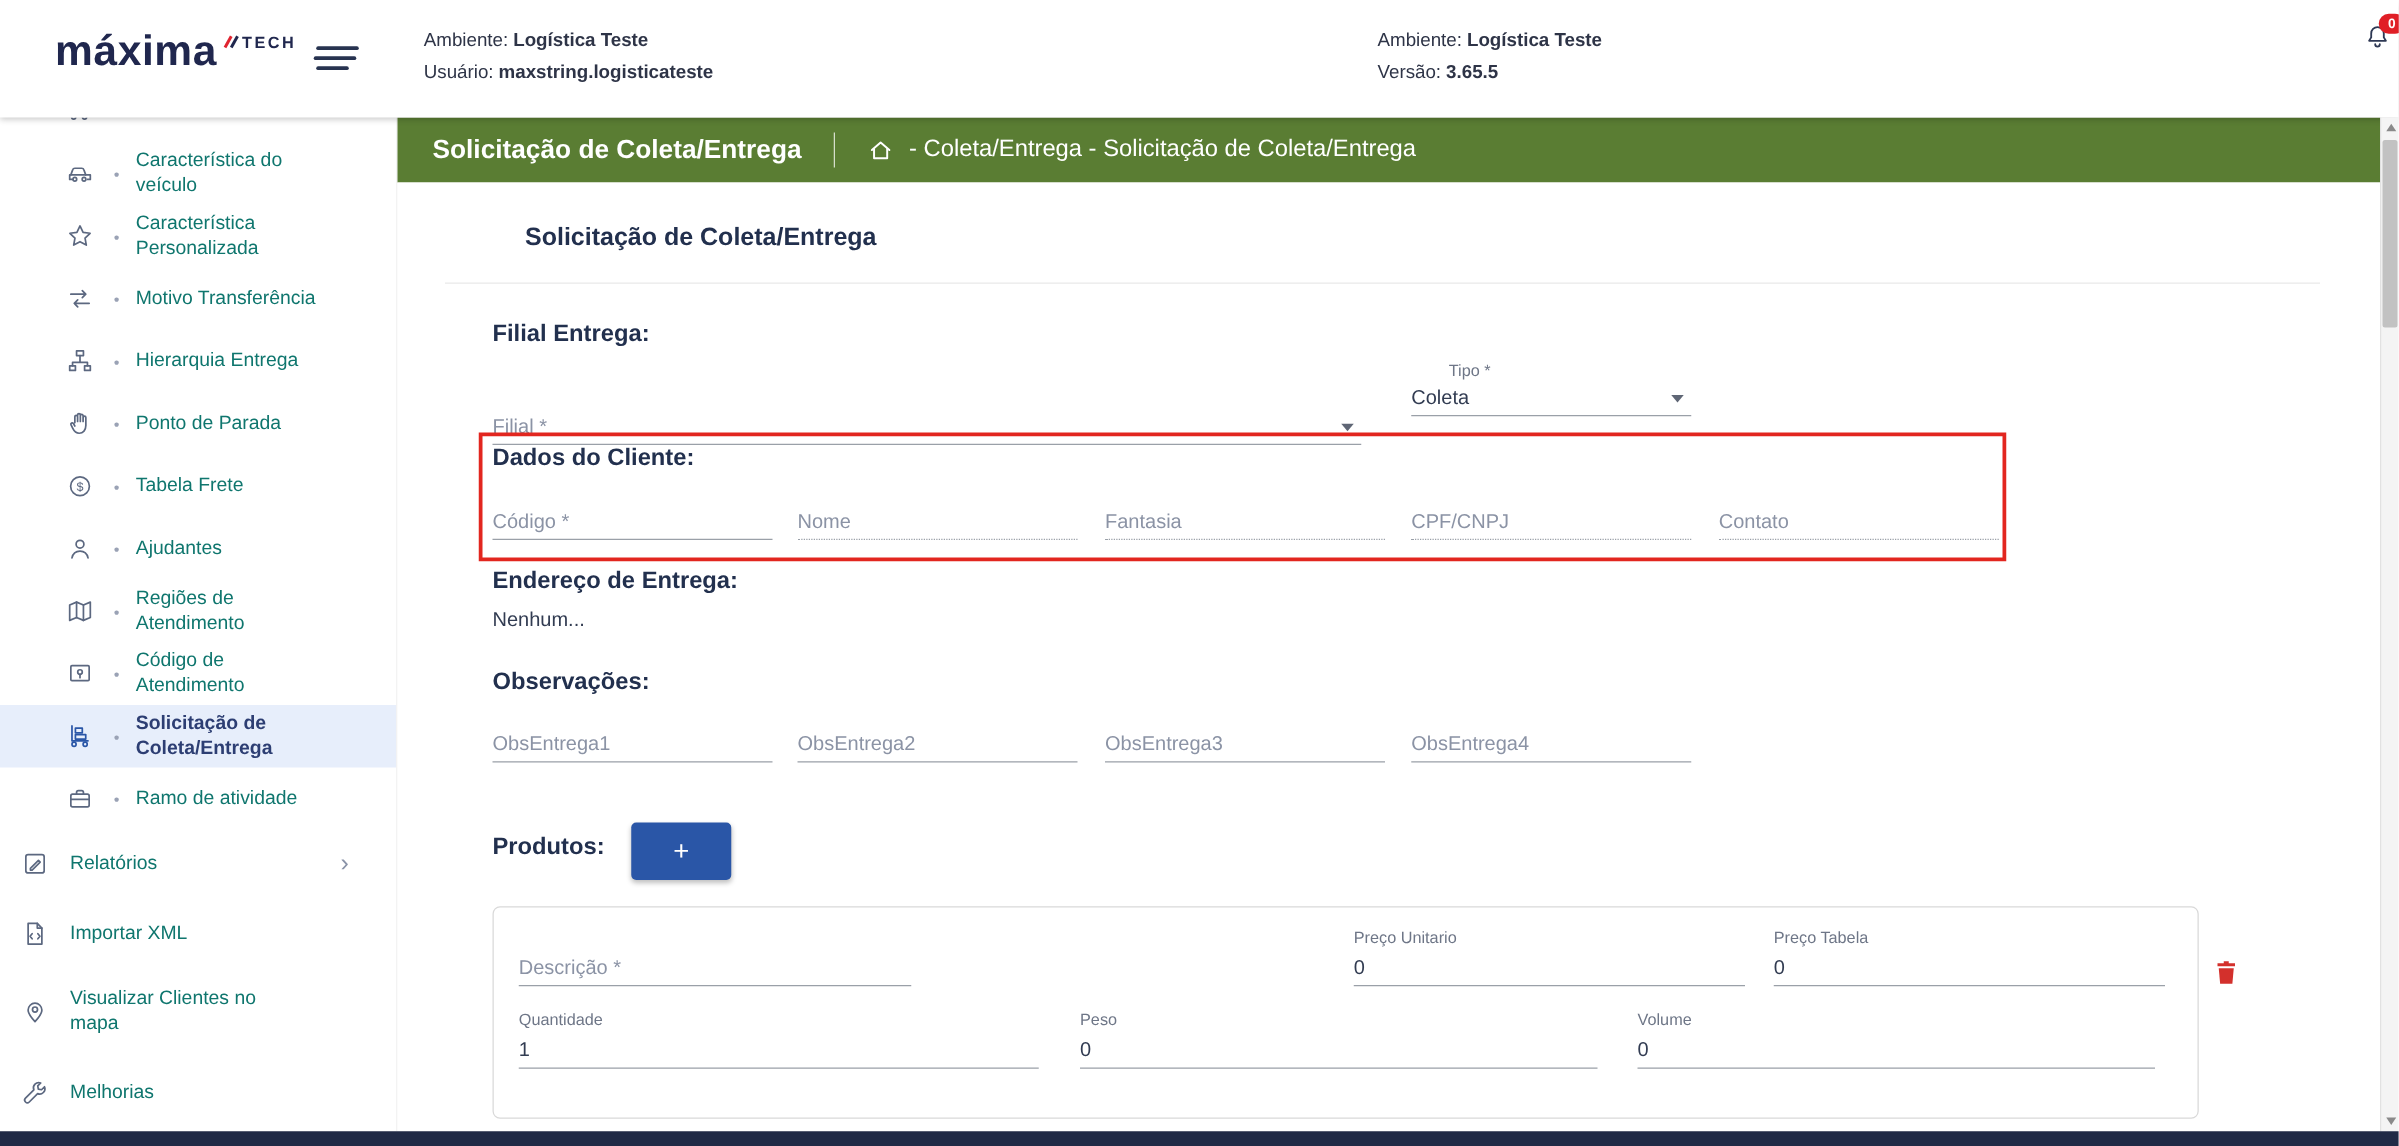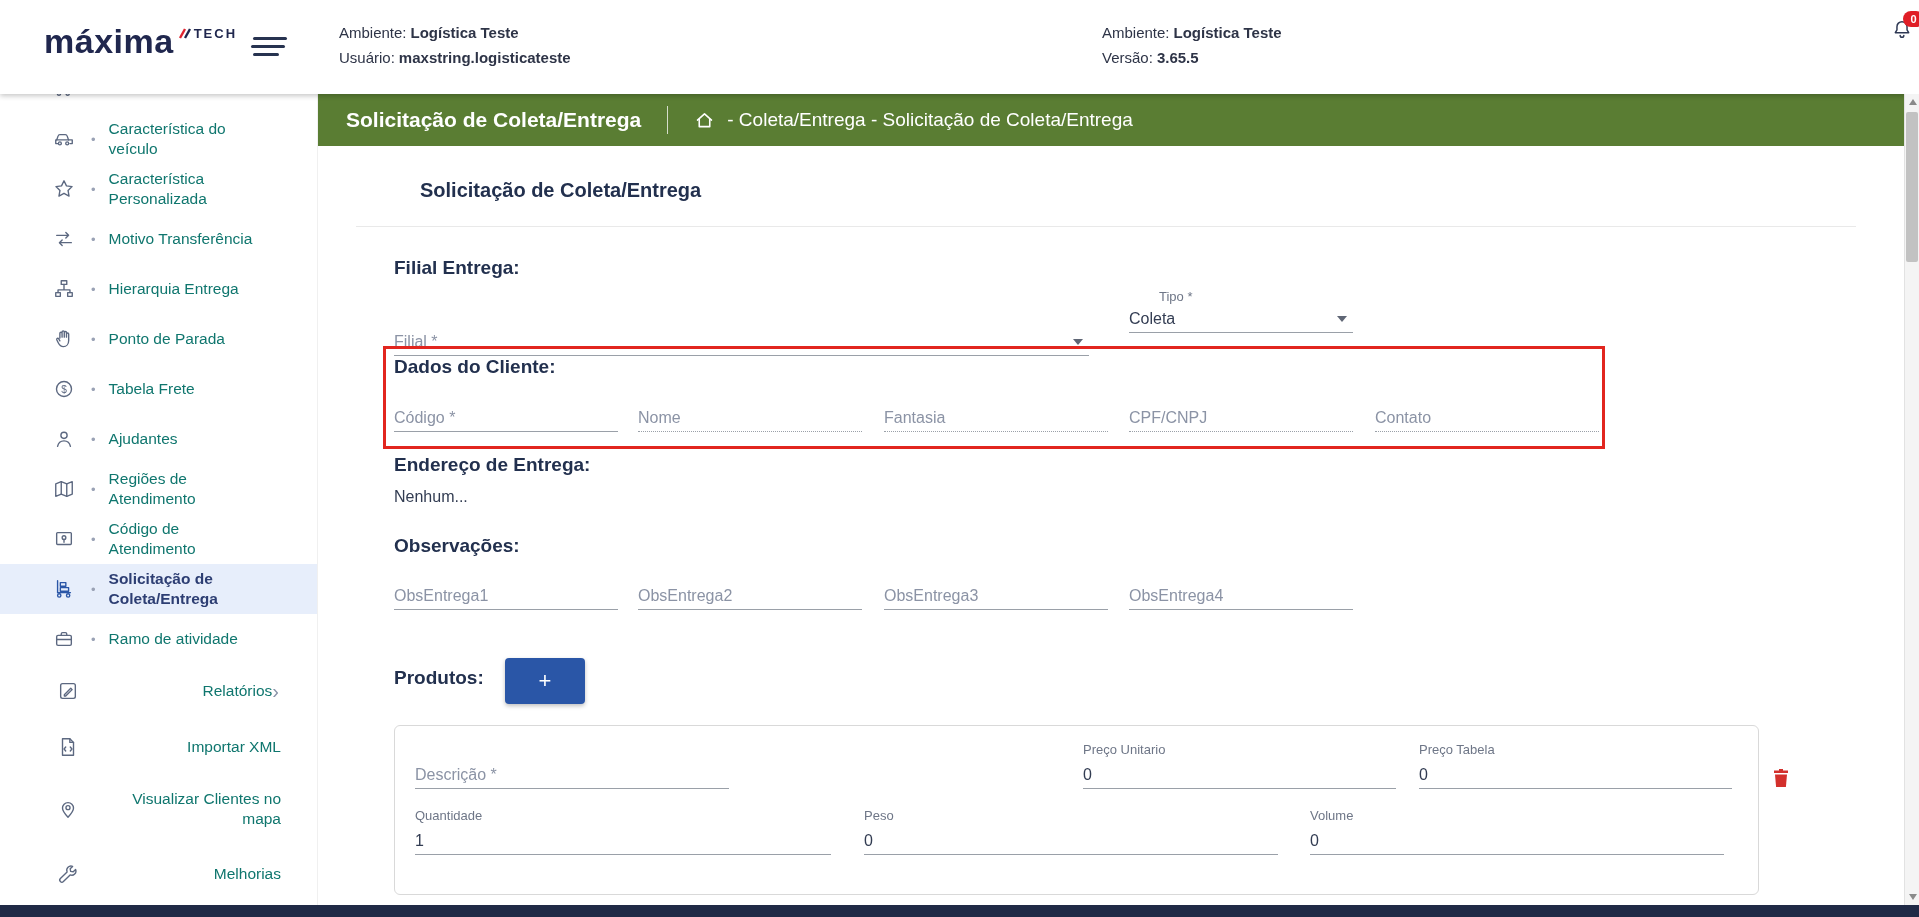--- a/index.html
+++ b/index.html
@@ -31,21 +31,21 @@
   .badge { position:absolute; left:12px; top:-7px; min-width:21px; height:16px; border-radius:9px;
     background:#e01e26; color:#fff; font-size:11px; font-weight:bold; text-align:center;
     line-height:16px; padding:0 4px; }
 
   
   .sidebar { position:absolute; left:0; top:94px; width:318px; height:811px; background:#fff;
     z-index:1; border-right:1px solid #f0f0f0; overflow:hidden; }
   .side-list { margin-top:-30px; }
   .side-item { display:flex; align-items:center; cursor:pointer; }
   .side-item.group { height:50px; padding-left:52px; }
-  .side-item.root  { padding-left:56px;text-align:right; }
+  .side-item.root  { padding-left:16px; }
   .s-icon { width:24px; display:flex; align-items:center; justify-content:center; flex:none; }
   .s-icon svg { width:22px; height:22px; stroke:#5c6880; fill:none; stroke-width:1.5;
     stroke-linecap:round; stroke-linejoin:round; }
   .s-bullet { color:#9aa2b5; font-size:13px; margin:0 13px 0 15px; flex:none; }
   .s-label { font-size:15.5px; color:#0f766e; line-height:1.28; width:155px; }
   .side-item.root .s-label { margin-left:16px; width:185px; }
   .side-item.selected { background:#e7eefb; }
   .side-item.selected .s-label { color:#2d3e73; font-weight:bold; }
   .side-item.selected .s-icon svg { stroke:#2a56a7; }
   .s-chevron { margin-left:auto; margin-right:38px; color:#8a93a8; font-size:20px; }

